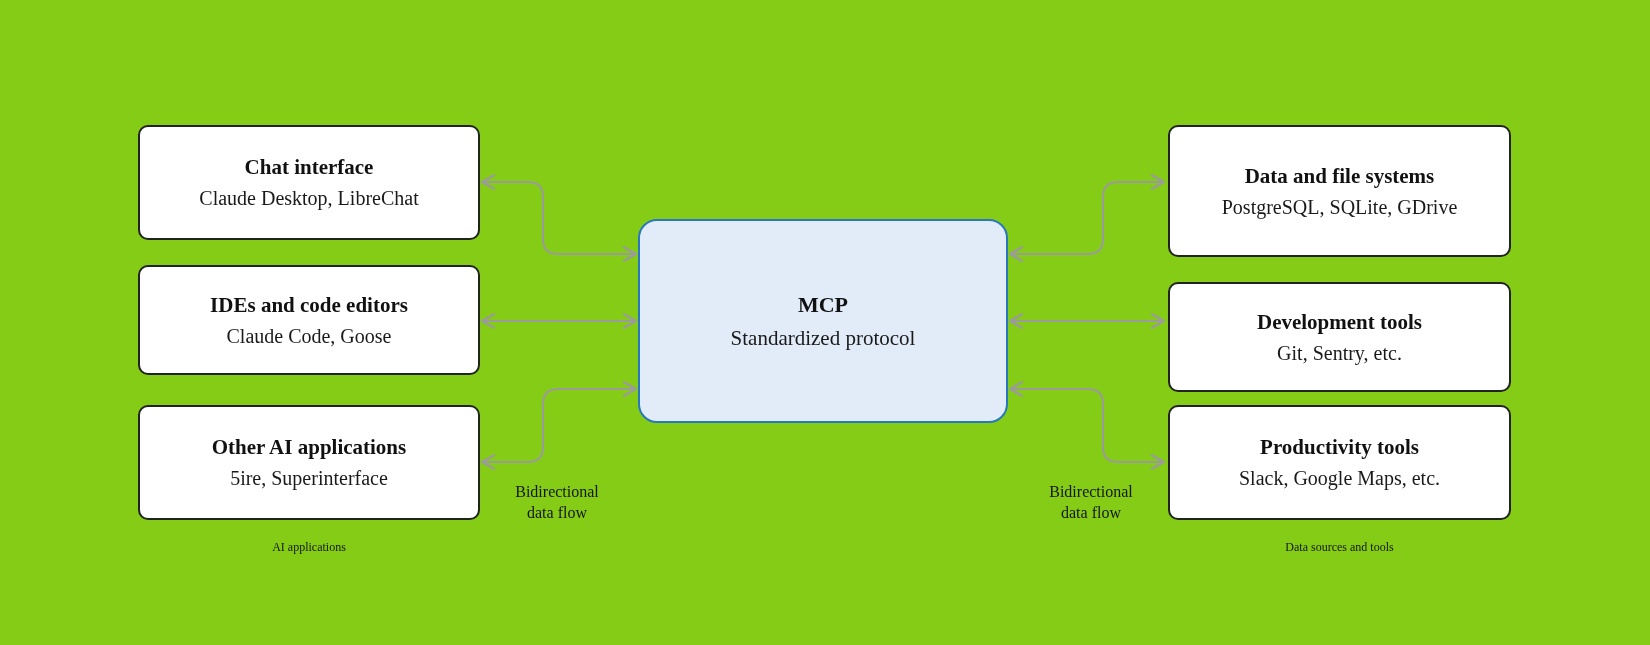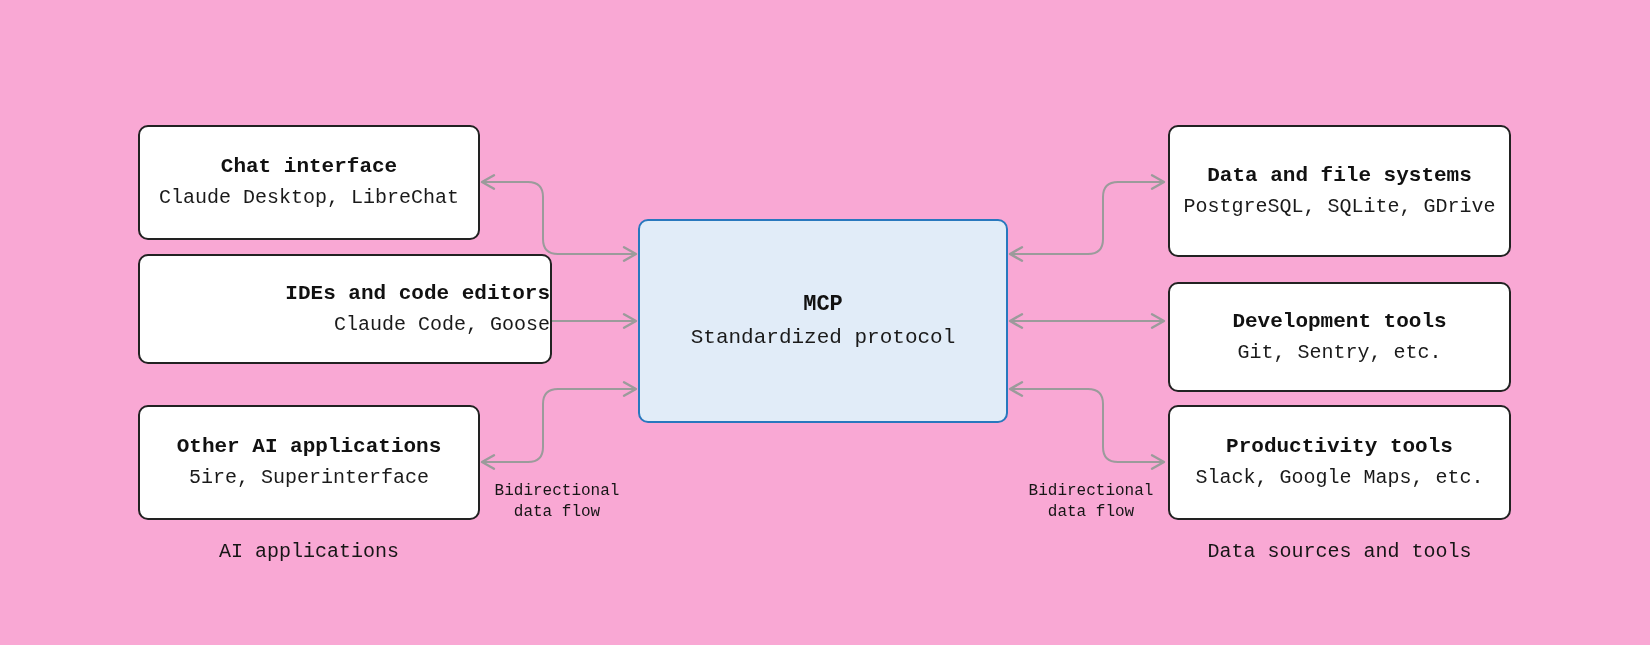--- a/index.html
+++ b/index.html
@@ -1,21 +1,21 @@
 <!DOCTYPE html>
 <html style="--mcp-fill: #e1ecf8; --mcp-border: #2878be; --node-border: #222222; --arrow: #9b9b9b; --text: #111111;"><head>
 <meta charset="utf-8">
 <style>
   html, body { margin: 0; padding: 0; background: #ffffff; }
   .canvas {
     position: relative;
     width: 1650px;
     height: 645px;
-    background: #f9a8d4;
-    font-family: Liberation Mono, monospace;
+    background: #84cc16;
+    font-family: Liberation Serif, serif;
     color: var(--text, #111111);
     overflow: hidden;
   }
   .wires { position: absolute; left: 0; top: 0; width: 1650px; height: 645px; }
   .connector {
     fill: none;
     stroke: var(--arrow, #9b9b9b);
     stroke-width: 2;
   }
   .arrowhead-glyph {
@@ -36,40 +36,40 @@
     align-items: center;
     justify-content: center;
     text-align: center;
     gap: 3px;
   }
   .node .title { font-size: 21px; font-weight: bold; line-height: 28px; }
   .node .subtitle { font-size: 20px; line-height: 28px; color: #1a1a1a; }
   .node.mcp {
     background: var(--mcp-fill, #e1ecf8);
     border: 2px solid var(--mcp-border, #2878be);
-    border-radius: 10px;
+    border-radius: 19px;
   }
   .node.mcp .title { font-size: 22px; line-height: 30px; }
   .node.mcp .subtitle { font-size: 21px; line-height: 30px; }
   .caption {
     position: absolute;
     text-align: center;
-    font-size: 20px;
+    font-size: 12px;
     color: #161616;
   }
   .flow-label {
     position: absolute;
     text-align: center;
     font-size: 16px;
     line-height: 21px;
     color: #161616;
   }
   
   .l1 { left: 138px; top: 125px; width: 342px; height: 115px; }
-  .l2 { left: 138px; top: 254px; width: 414px; height: 110px; align-items: flex-end; }
+  .l2 { left: 138px; top: 265px; width: 342px; height: 110px; }
   .l3 { left: 138px; top: 405px; width: 342px; height: 115px; }
   .c0 { left: 638px; top: 219px; width: 370px; height: 204px; }
   .r1 { left: 1168px; top: 125px; width: 343px; height: 132px; }
   .r2 { left: 1168px; top: 263px; width: 343px; height: 110px; margin-top: 19px; }
   .r3 { left: 1168px; top: 405px; width: 343px; height: 115px; }
   .caption-left  { left: 138px;  top: 540px; width: 342px; }
   .caption-right { left: 1168px; top: 540px; width: 343px; }
   .flow-label-left  { left: 492px;  top: 481px; width: 130px; }
   .flow-label-right { left: 1026px; top: 481px; width: 130px; }
 </style>

